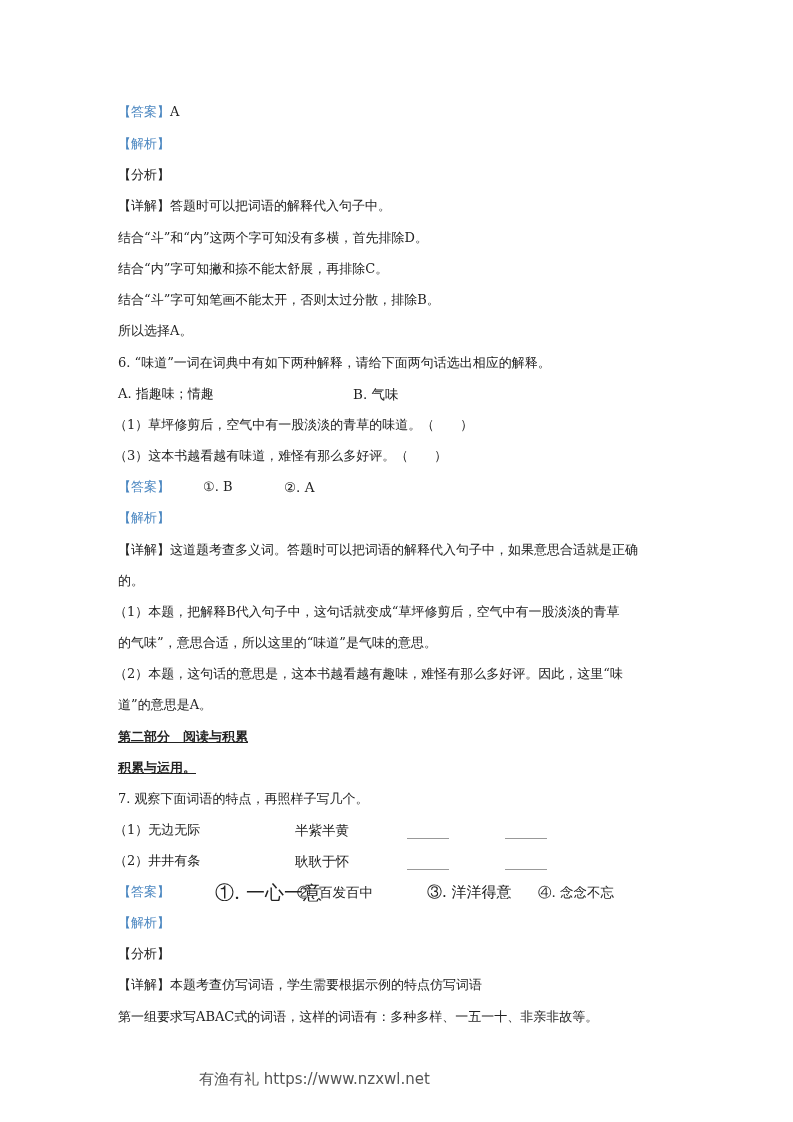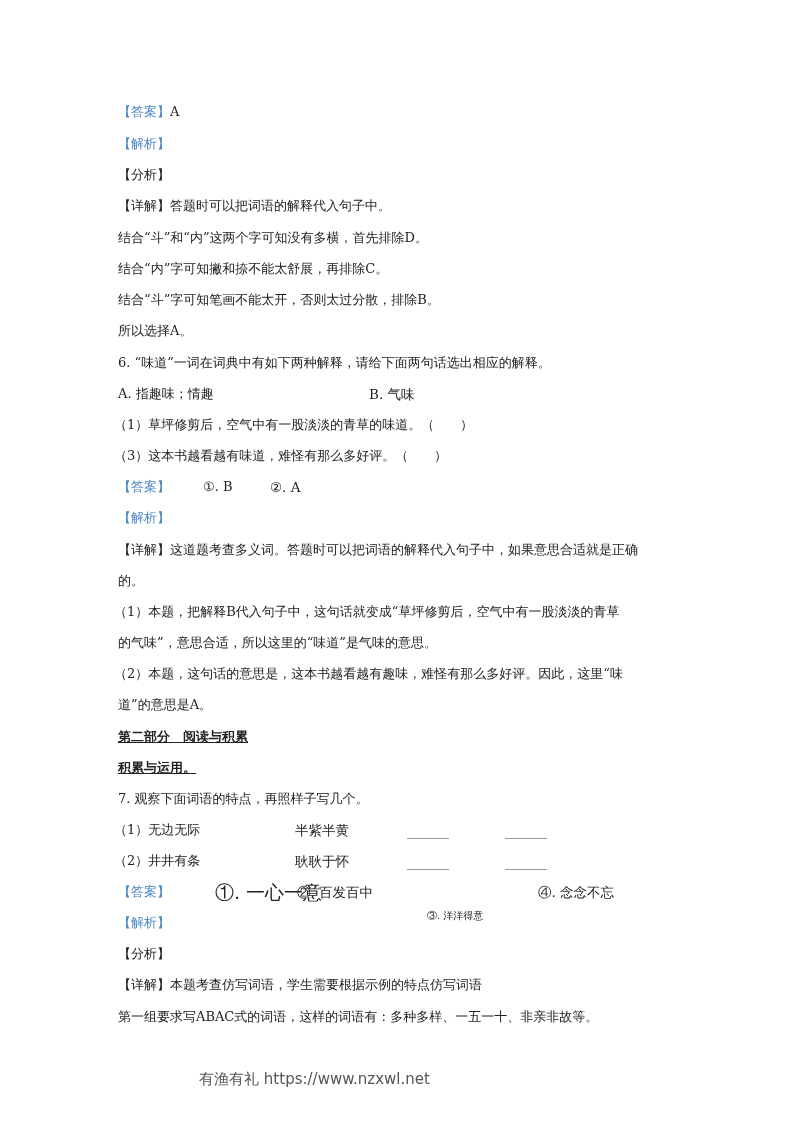--- a/index.html
+++ b/index.html
@@ -26,28 +26,28 @@
   <div class="line" style="top:196px">
     <span>【详解】</span><span>答题时可以把词语的解释代入句子中。</span>
   </div>
   <div class="line" style="top:228px">结合“斗”和“内”这两个字可知没有多横，首先排除D。</div>
   <div class="line" style="top:259px">结合“内”字可知撇和捺不能太舒展，再排除C。</div>
   <div class="line" style="top:290px">结合“斗”字可知笔画不能太开，否则太过分散，排除B。</div>
   <div class="line" style="top:321px">所以选择A。</div>
 
   <div class="line" style="top:353px">6. “味道”一词在词典中有如下两种解释，请给下面两句话选出相应的解释。</div>
   <div class="line" style="top:384px">A. 指趣味；情趣</div>
-  <div class="abs" style="top:384px; left:369px; font-size:13.5px; line-height:20px;">B. 气味</div>
+  <div class="abs" style="top:384px; left:353px; font-size:13.5px; line-height:20px;">B. 气味</div>
   <div class="line" style="top:415px; left:114px">（1）草坪修剪后，空气中有一股淡淡的青草的味道。（　　）</div>
   <div class="line" style="top:446px; left:114px">（3）这本书越看越有味道，难怪有那么多好评。（　　）</div>
   <div class="line" style="top:477px">
     <span class="blue">【答案】</span>
   </div>
   <div class="abs" style="top:477px; left:203px; font-size:13px; line-height:20px;">①. B</div>
-  <div class="abs" style="top:477px; left:270px; font-size:13.5px; line-height:20px;">②. A</div>
+  <div class="abs" style="top:477px; left:284px; font-size:13.5px; line-height:20px;">②. A</div>
   <div class="line blue" style="top:508px">【解析】</div>
   <div class="line" style="top:540px">
     <span>【详解】</span><span>这道题考查多义词。答题时可以把词语的解释代入句子中，如果意思合适就是正确</span>
   </div>
   <div class="line" style="top:571px">的。</div>
   <div class="line" style="top:602px; left:114px">（1）本题，把解释B代入句子中，这句话就变成“草坪修剪后，空气中有一股淡淡的青草</div>
   <div class="line" style="top:633px">的气味”，意思合适，所以这里的“味道”是气味的意思。</div>
   <div class="line" style="top:664px; left:114px">（2）本题，这句话的意思是，这本书越看越有趣味，难怪有那么多好评。因此，这里“味</div>
   <div class="line" style="top:695px">道”的意思是A。</div>
 
@@ -62,21 +62,21 @@
   <div class="line" style="top:851px; left:114px">（2）井井有条</div>
   <div class="abs" style="top:851px; left:295px; font-size:13.5px; line-height:20px;">耿耿于怀</div>
   <div class="abs" style="top:853px; left:407px;"><span class="blank"></span></div>
   <div class="abs" style="top:853px; left:505px;"><span class="blank"></span></div>
 
   <div class="line" style="top:882px">
     <span class="blue">【答案】</span>
   </div>
   <div class="abs" style="top:882px; left:215px; font-size:19px; line-height:20px;text-align:right;">①. 一心一意</div>
   <div class="abs" style="top:882px; left:297px; font-size:13.5px; line-height:20px;text-align:center;">②. 百发百中</div>
-  <div class="abs" style="top:882px; left:427px; font-size:10px; line-height:20px;margin-top:24px;">③. 洋洋得意</div>
+  <div class="abs" style="top:882px; left:427px; font-size:15px; line-height:20px;">③. 洋洋得意</div>
   <div class="abs" style="top:882px; left:538px; font-size:13.5px; line-height:20px;">④. 念念不忘</div>
   <div class="line blue" style="top:913px">【解析】</div>
   <div class="line" style="top:944px">【分析】</div>
   <div class="line" style="top:975px">
     <span>【详解】</span><span>本题考查仿写词语，学生需要根据示例的特点仿写词语</span>
   </div>
   <div class="line" style="top:1007px">第一组要求写ABAC式的词语，这样的词语有：多种多样、一五一十、非亲非故等。</div>
 
   <div class="footer">有渔有礼 https://www.nzxwl.net</div>
 </div>

